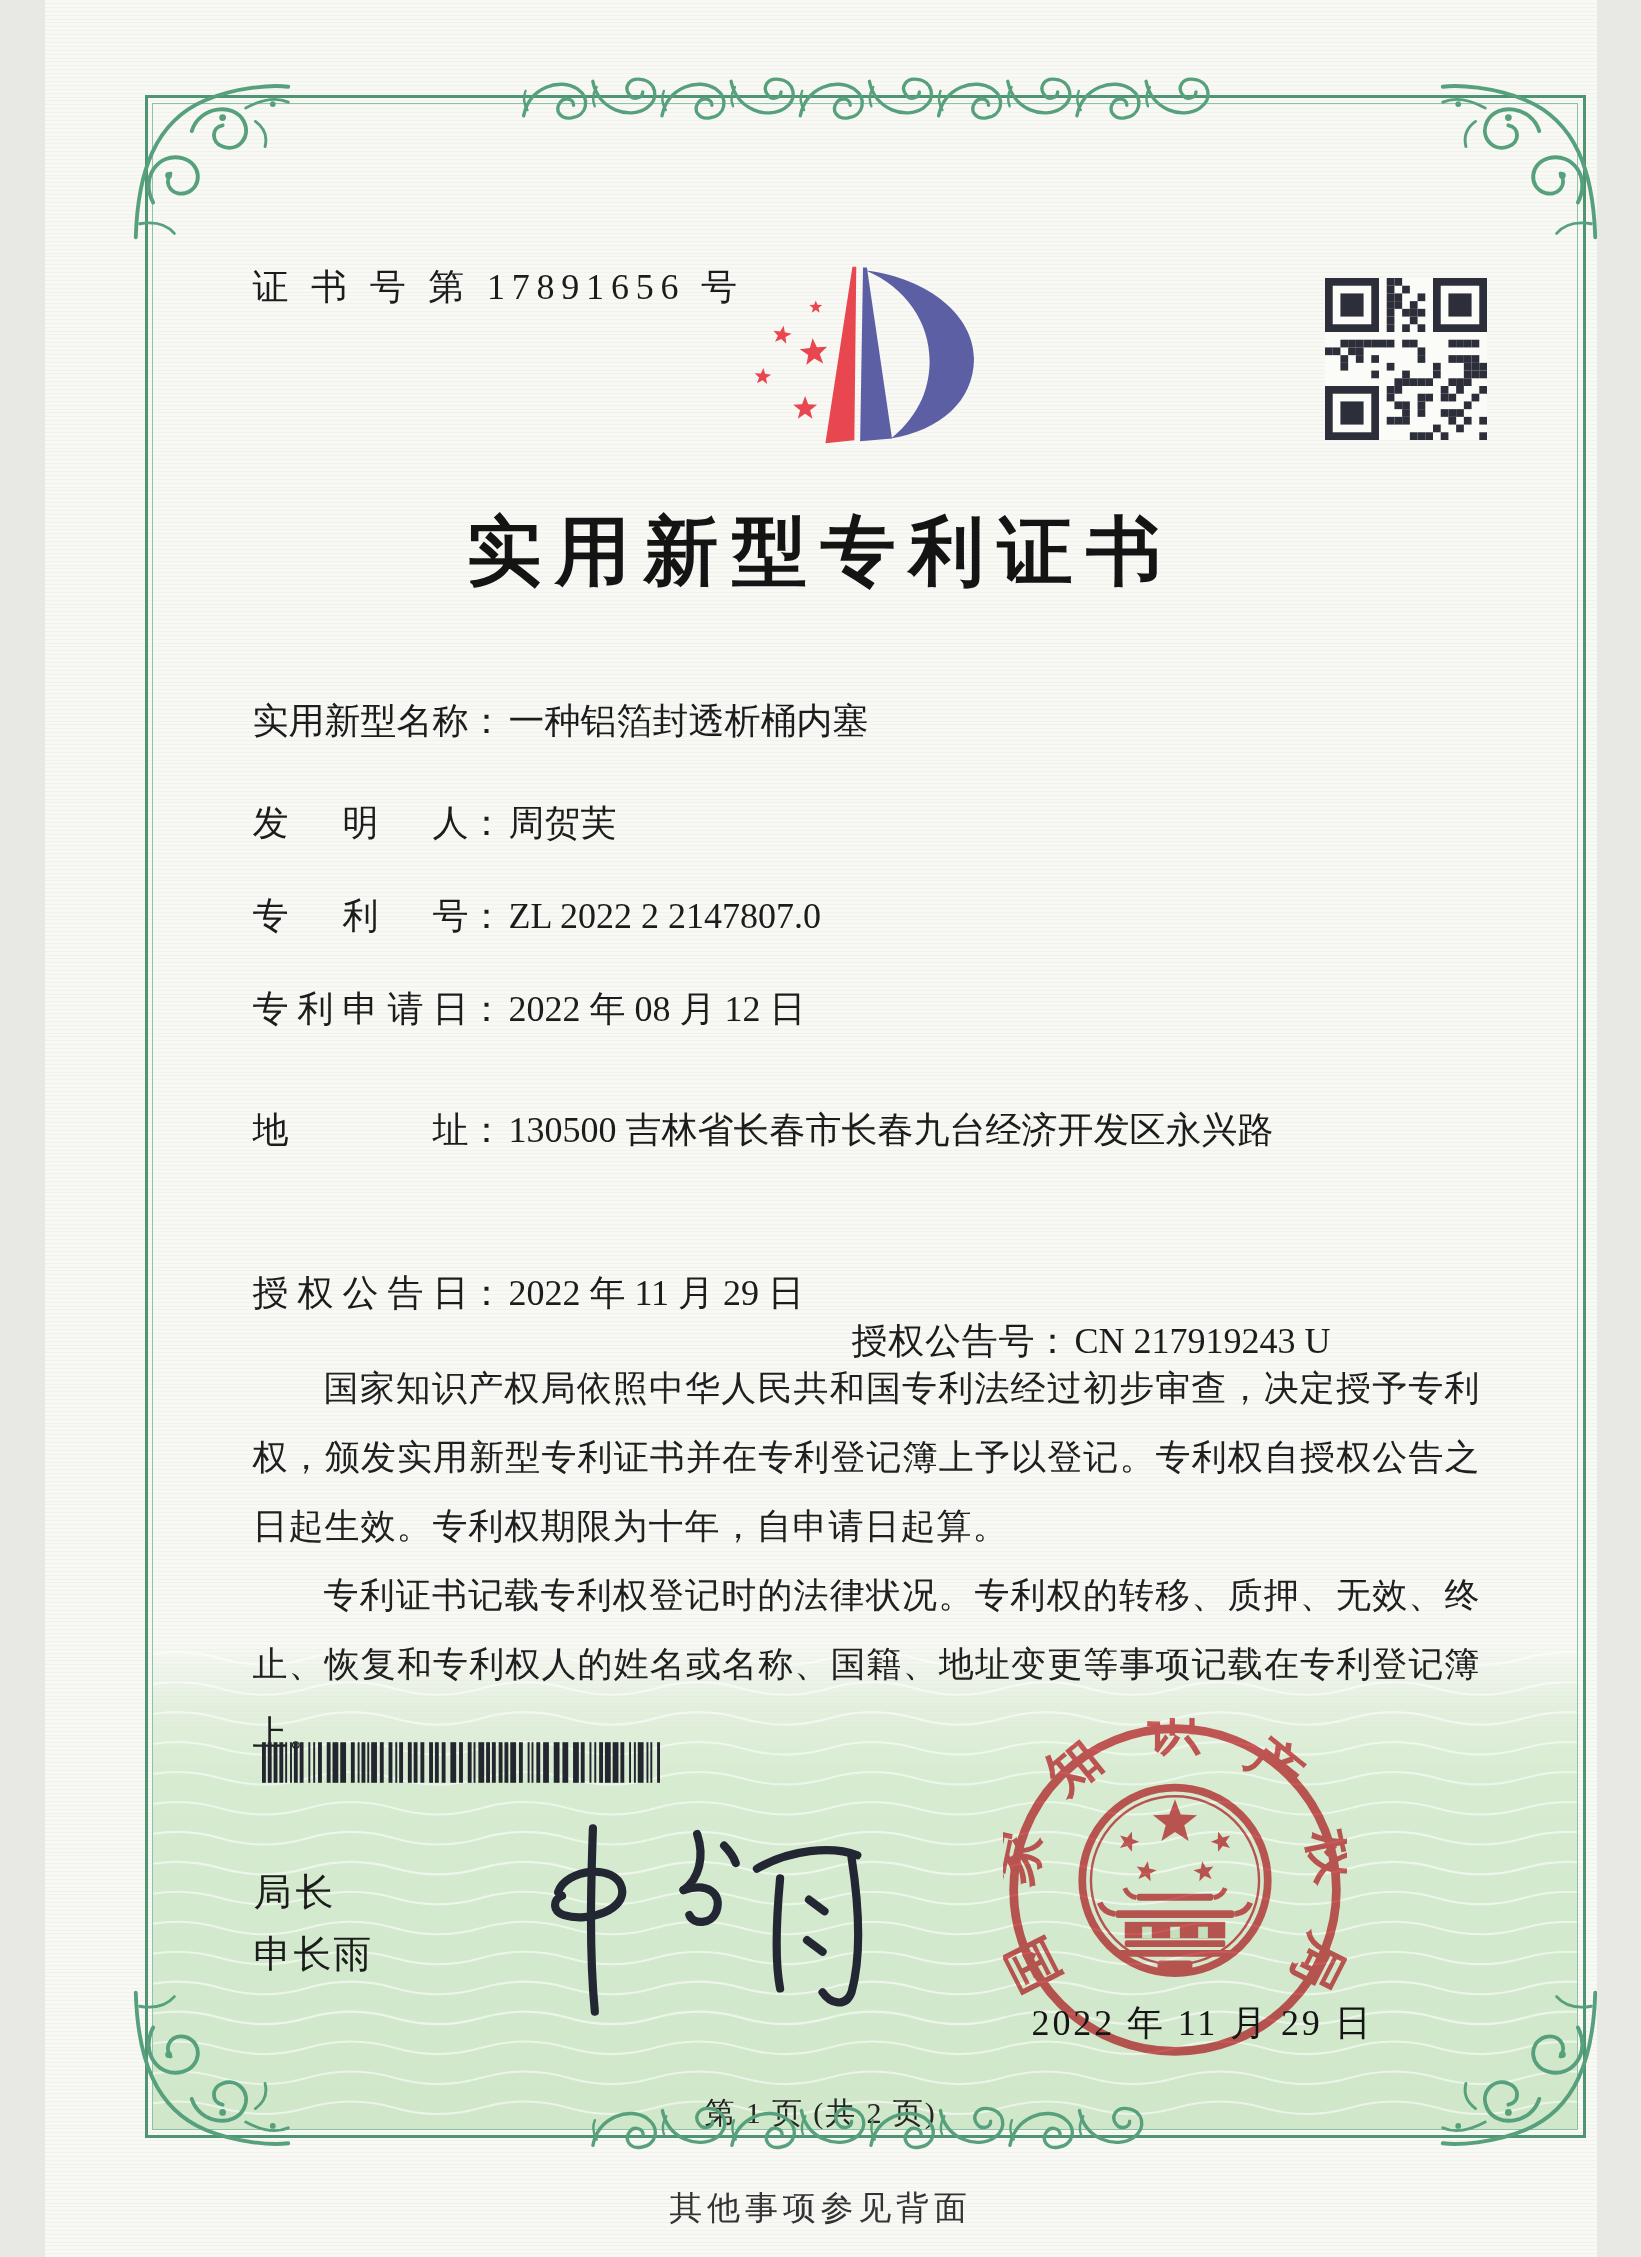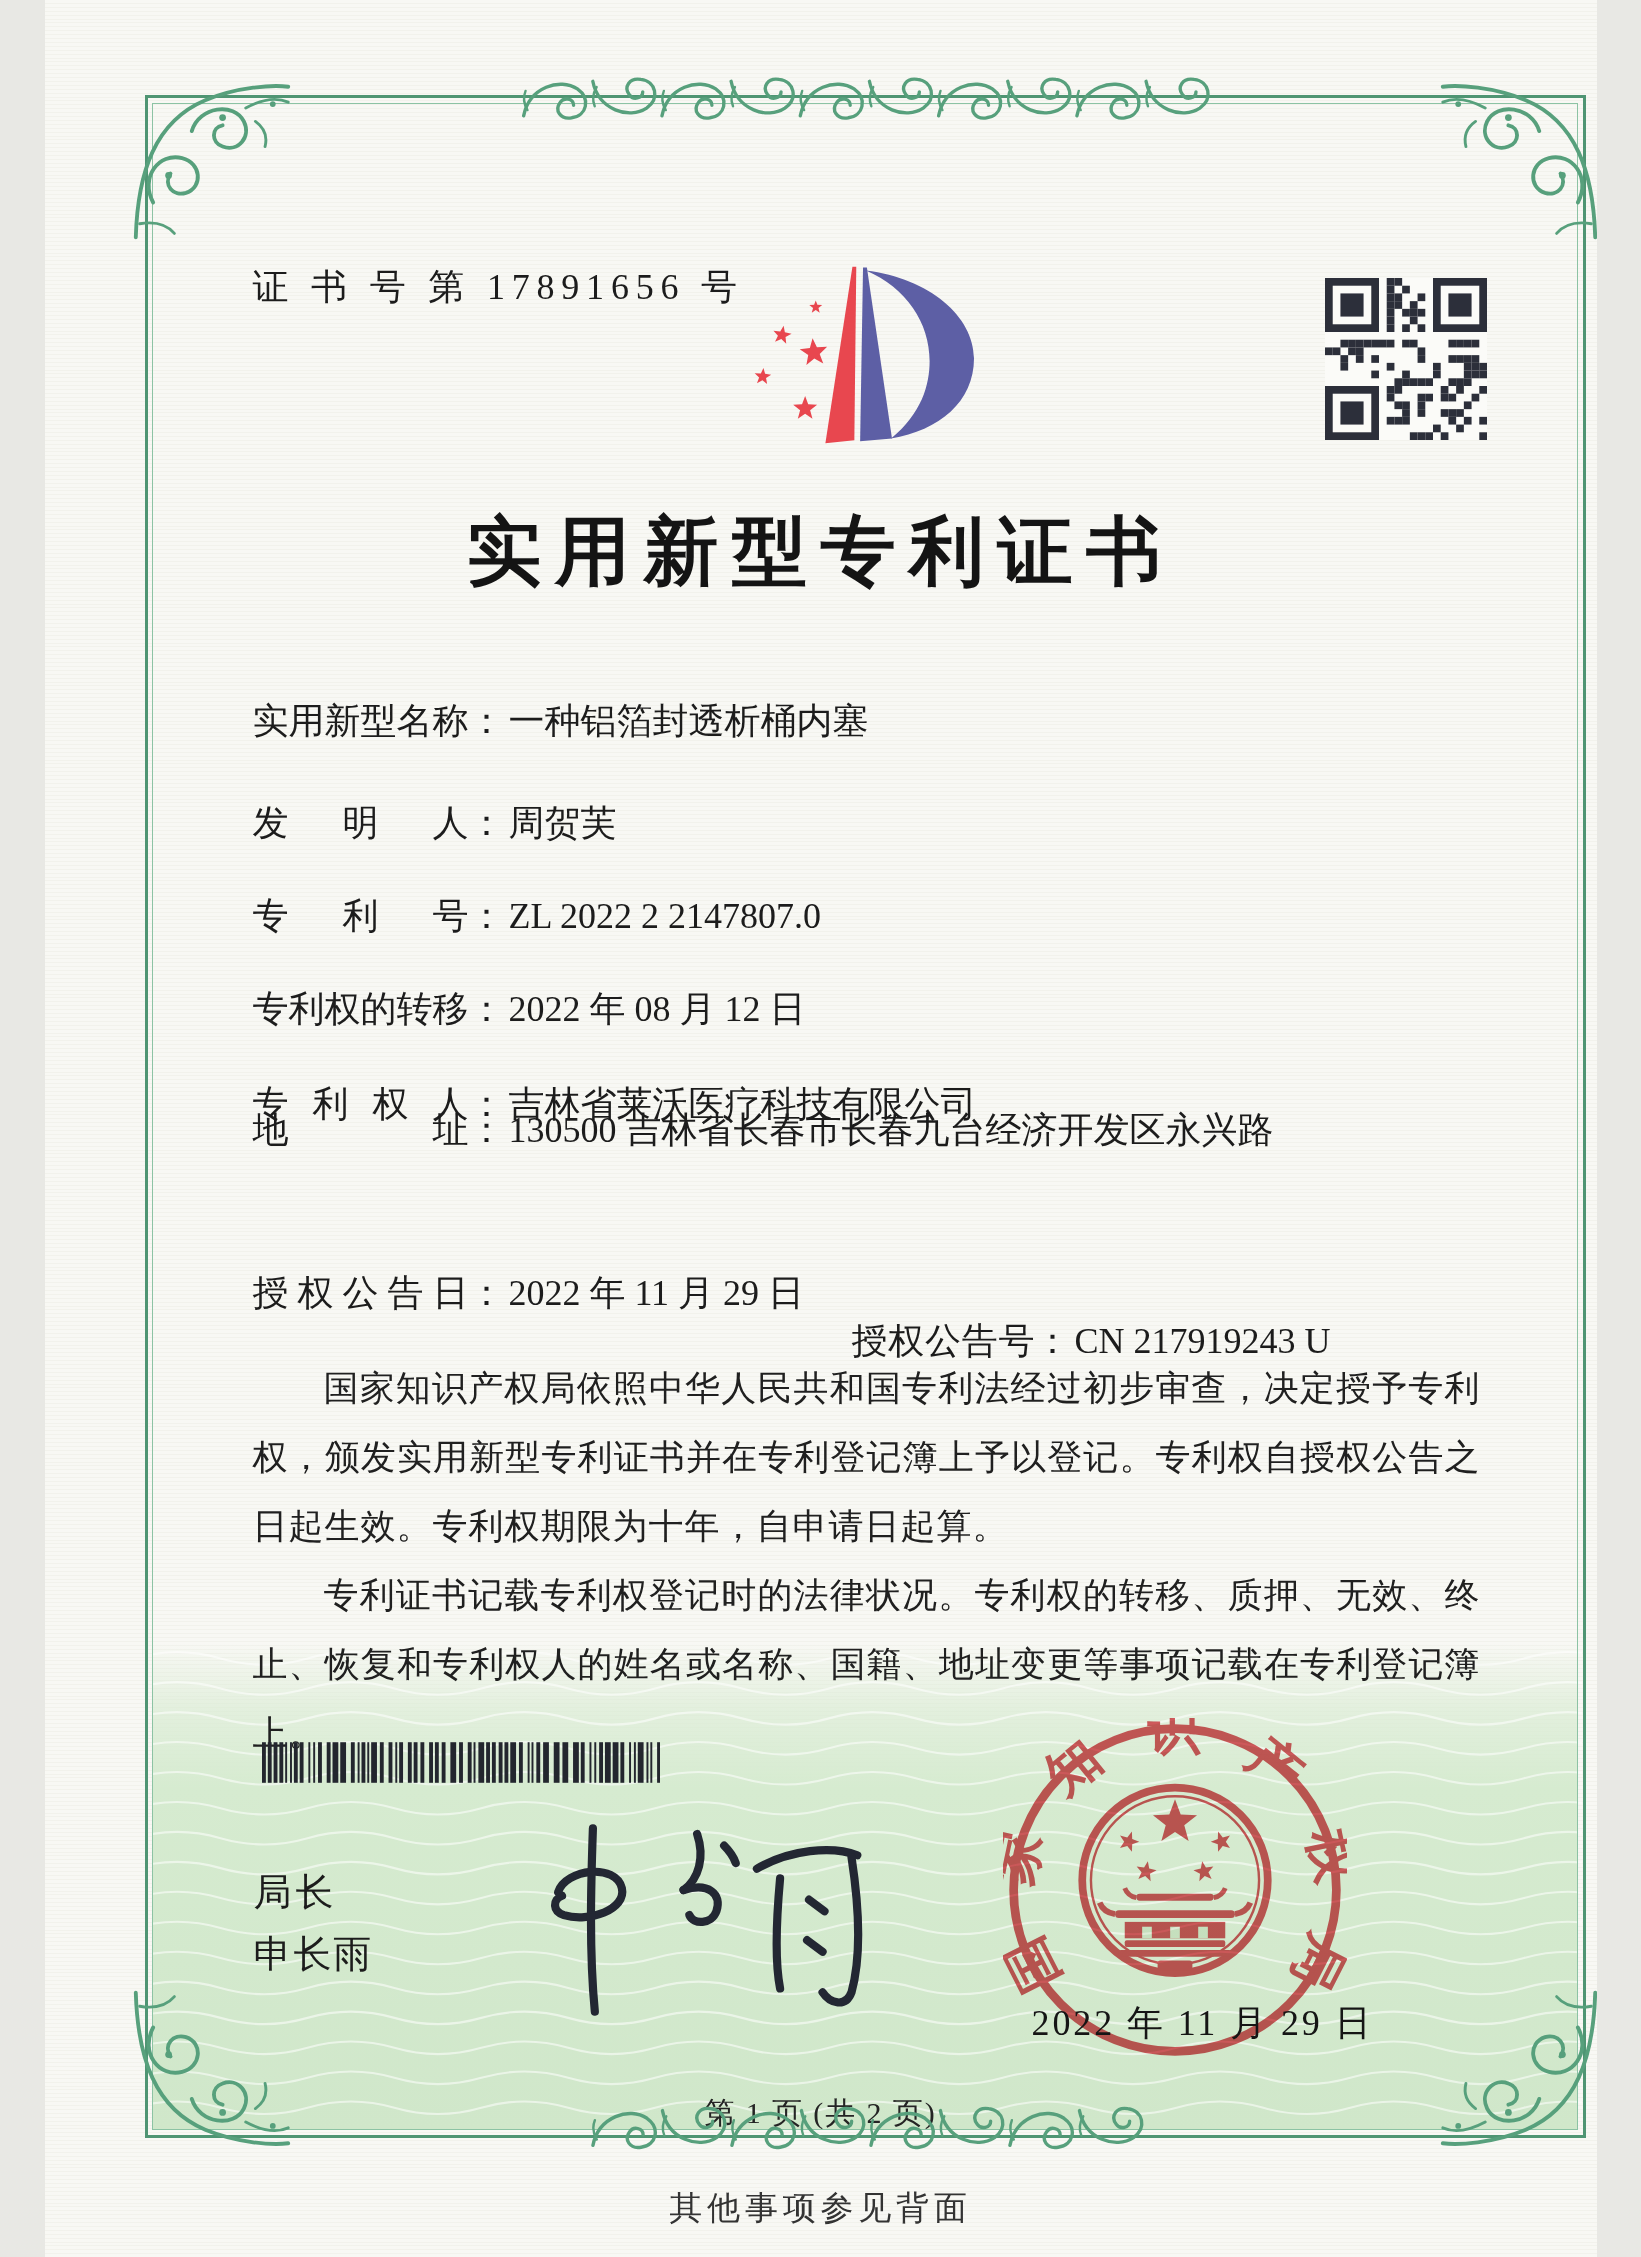--- a/index.html
+++ b/index.html
@@ -258,24 +258,21 @@
   <div class="frow" style="top:799px">
     <span class="flabel">发明人</span><span class="colon">：</span><span>周贺芙</span>
   </div>
   <div class="frow" style="top:697px">
     <span class="flabel">实用新型名称</span><span class="colon">：</span><span>一种铝箔封透析桶内塞</span>
   </div>
   <div class="frow" style="top:892px">
     <span class="flabel">专利号</span><span class="colon">：</span><span>ZL 2022 2 2147807.0</span>
   </div>
   <div class="frow" style="top:985px">
-    <span class="flabel">专利权的转移</span><span class="colon">：</span><span>2022 年 08 月 12 日</span>
-  </div>
-  <div class="frow" style="top:1080px">
-    <span class="flabel">专利权人</span><span class="colon">：</span><span>吉林省莱沃医疗科技有限公司</span>
+    <span class="flabel">专利申请日</span><span class="colon">：</span><span>2022 年 08 月 12 日</span>
   </div>
   <div class="frow" style="top:1106px">
     <span class="flabel">地址</span><span class="colon">：</span><span>130500 吉林省长春市长春九台经济开发区永兴路</span>
   </div>
   <div class="frow" style="top:1269px">
     <span class="flabel">授权公告日</span><span class="colon">：</span><span>2022 年 11 月 29 日</span>
     <span class="grant-group">
       <span class="flabel">授权公告号</span><span class="colon">：</span><span>CN 217919243 U</span>
     </span>
   </div>

